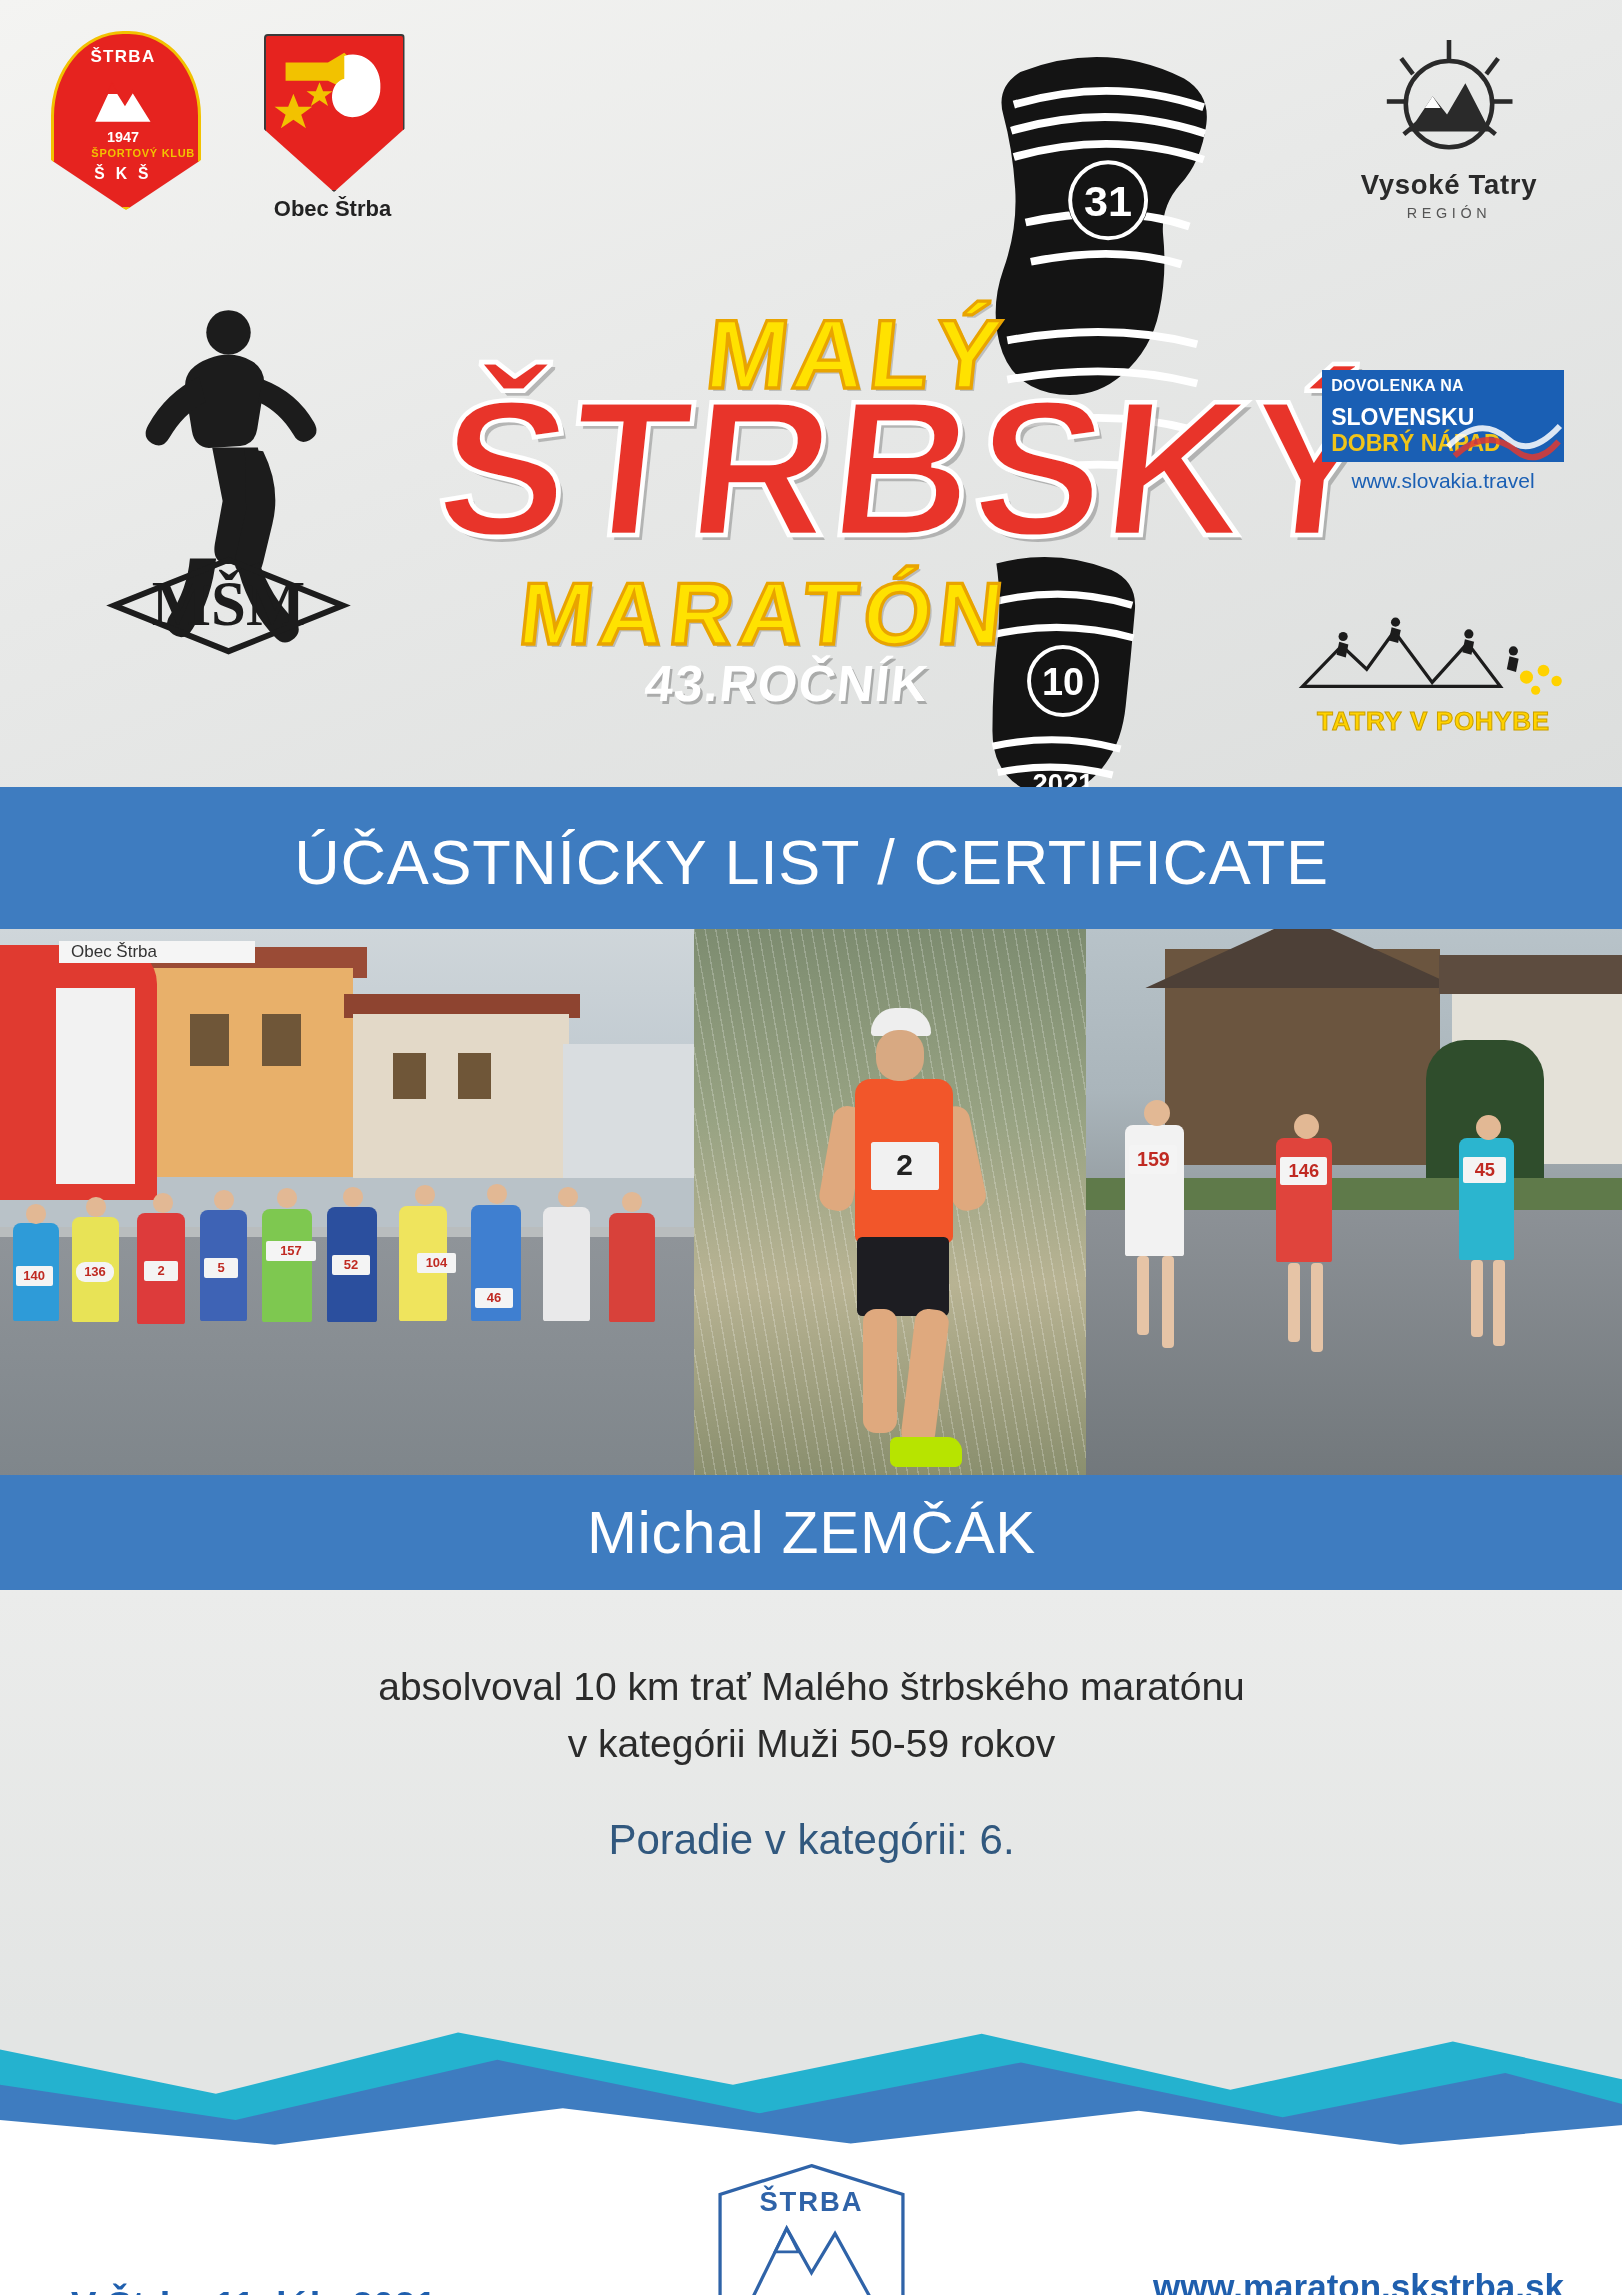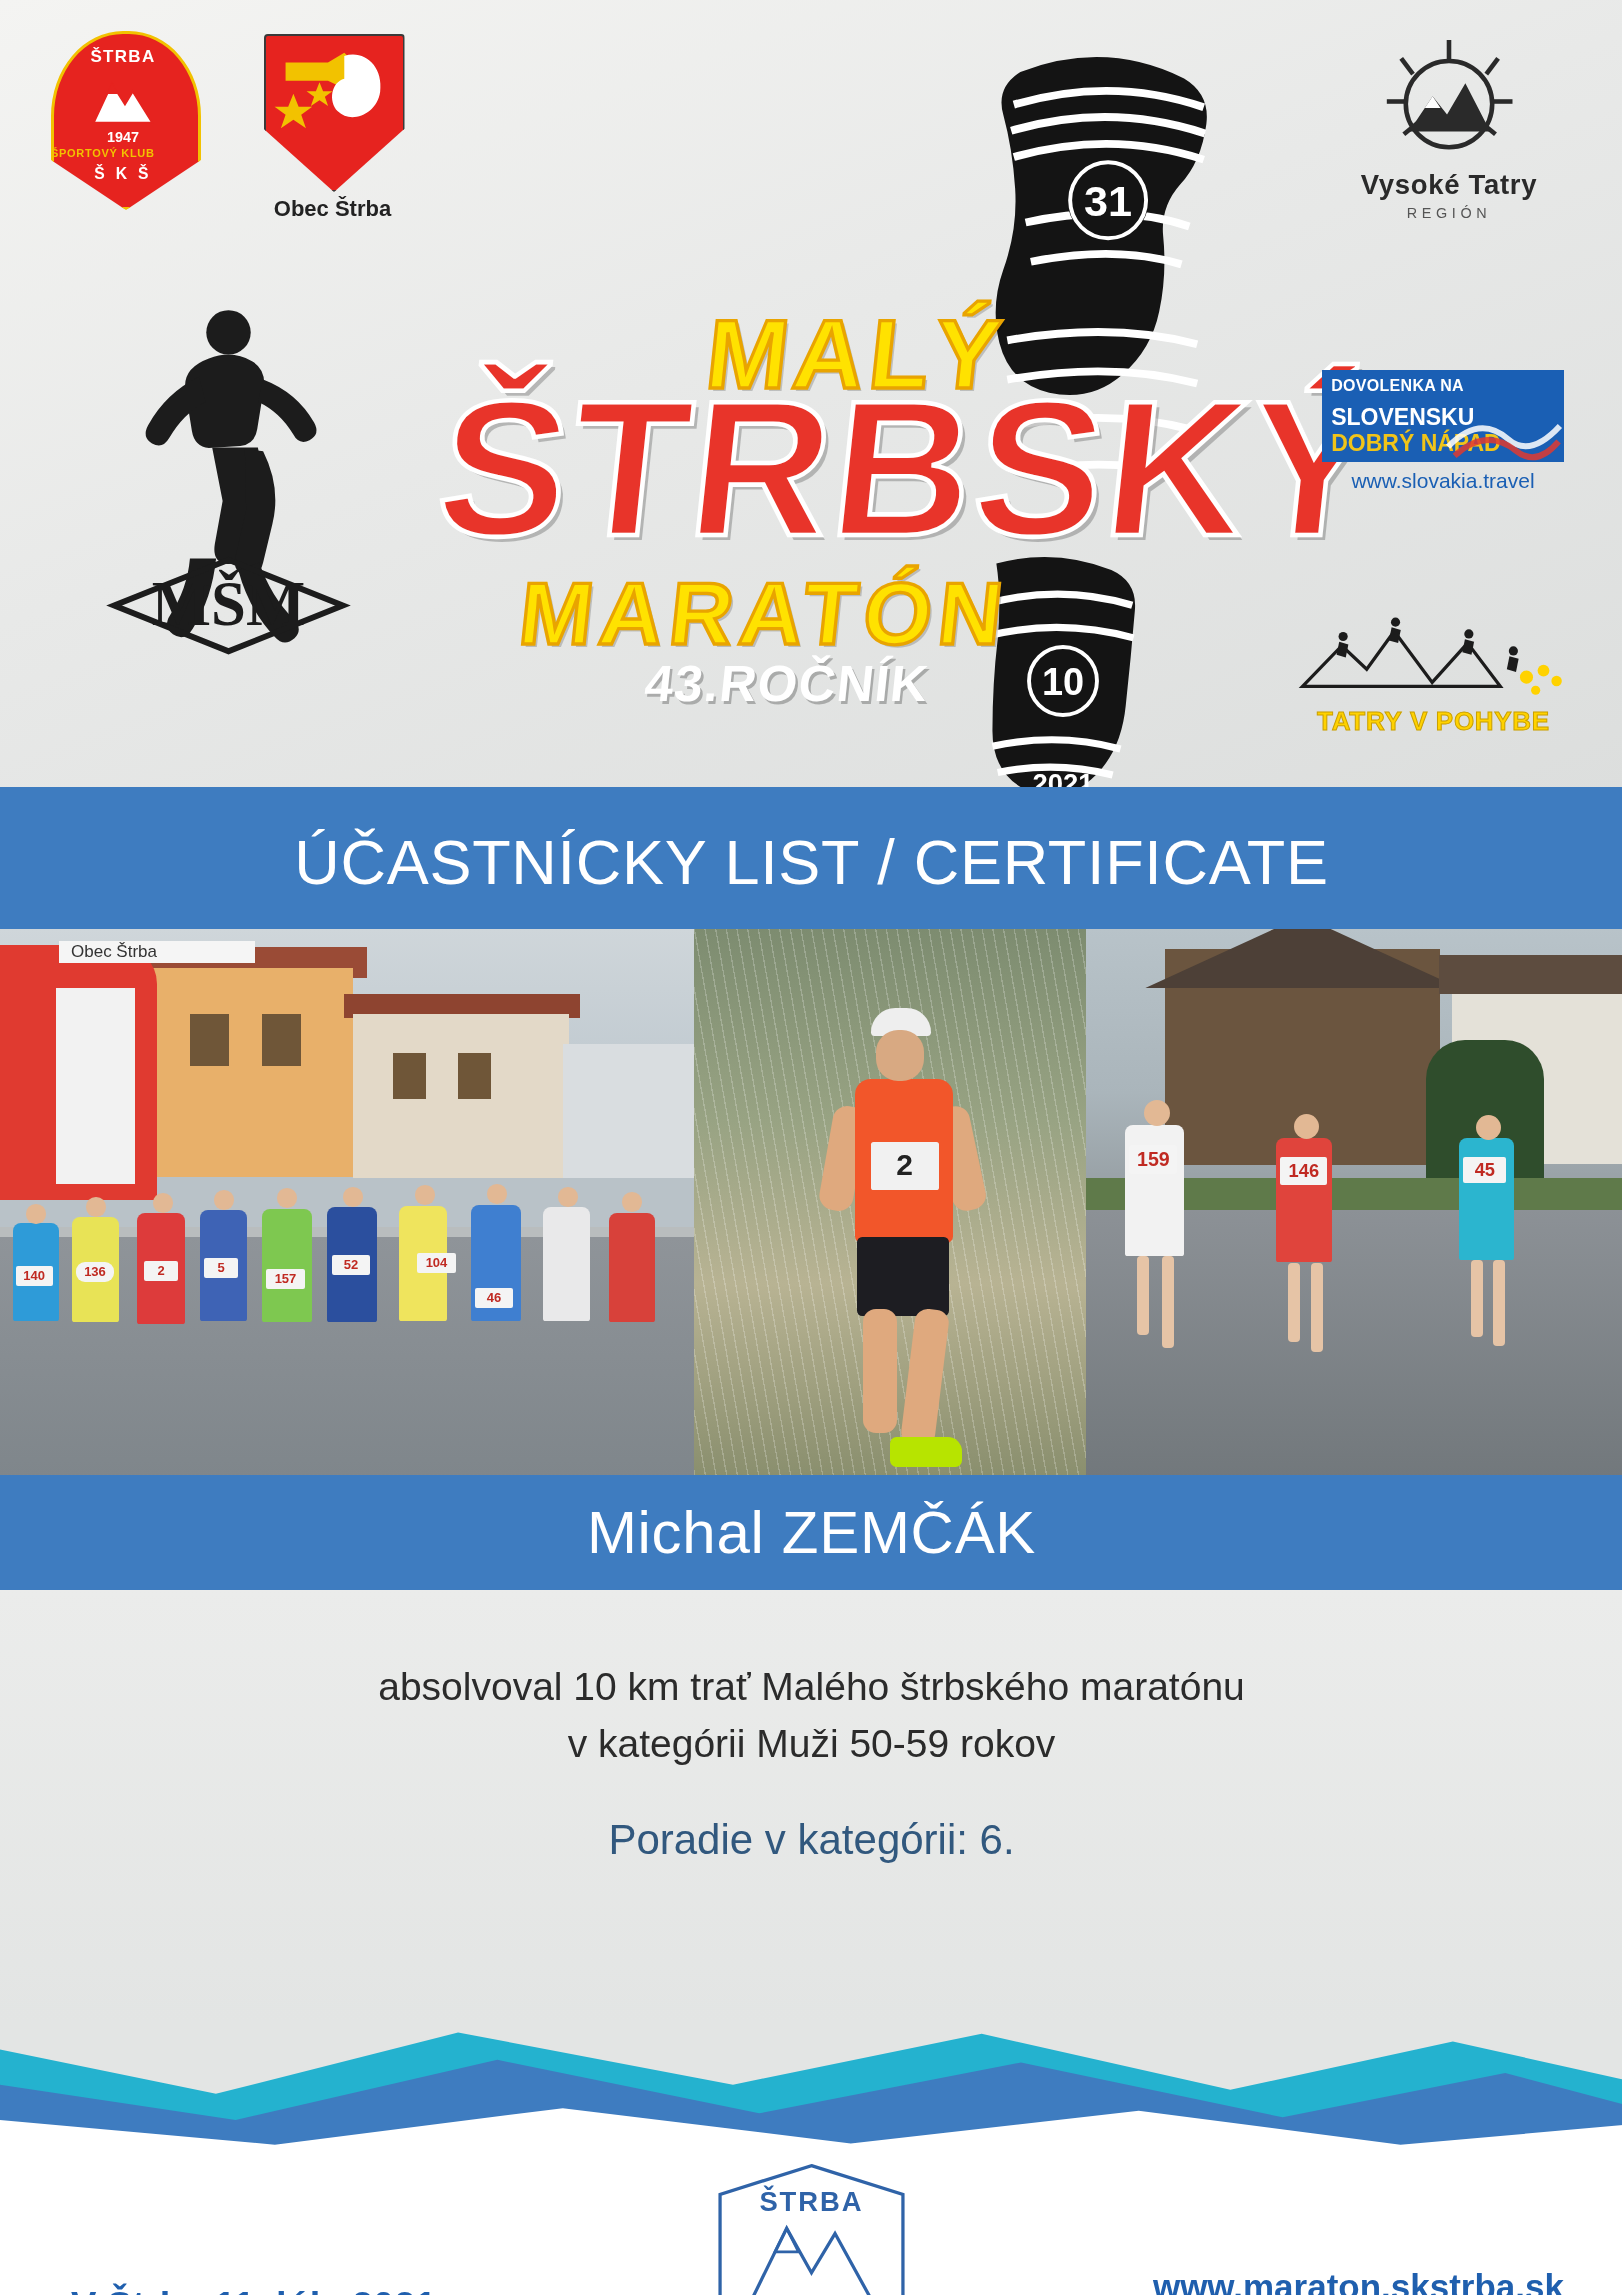--- a/index.html
+++ b/index.html
@@ -65,21 +65,21 @@
     position: absolute;
     left: 0; top: 98px; width: 144px;
     text-align: center;
     color: #ffffff;
     font-size: 14.4px;
     font-weight: bold;
   }
   .sks-club {
     position: absolute;
     left: 0; top: 116px; width: 144px;
-    text-align: left;
+    text-align: right;
     color: #f2c200;
     font-size: 11px;
     font-weight: bold;
     letter-spacing: 0.7px;
   }
   .sks-abbr {
     position: absolute;
     left: 0; top: 134px; width: 144px;
     text-align: center;
     color: #ffffff;
@@ -603,21 +603,21 @@
       <div class="runner" style="left:137px;top:88px;width:48px;height:111px;background:#dd3b3b;"></div>
       <div class="rhead" style="left:153px;top:68px;"></div>
       <div class="bib" style="left:144px;top:136px;width:34px;height:19.6px;line-height:19.6px;">2</div>
 
       <div class="runner" style="left:200px;top:85px;width:47px;height:111px;background:#3e63b5;"></div>
       <div class="rhead" style="left:214px;top:65px;"></div>
       <div class="bib" style="left:204px;top:133px;width:34px;height:19.6px;line-height:19.6px;">5</div>
 
       <div class="runner" style="left:262px;top:84px;width:50px;height:113px;background:#7ec850;"></div>
       <div class="rhead" style="left:277px;top:63px;"></div>
-      <div class="bib" style="left:266px;top:144px;width:39px;height:19.6px;line-height:19.6px;">157</div>
+      <div class="bib" style="left:266px;top:116px;width:50px;height:19.6px;line-height:19.6px;">157</div>
 
       <div class="runner" style="left:327px;top:82px;width:50px;height:115px;background:#2b4f9e;"></div>
       <div class="rhead" style="left:343px;top:62px;"></div>
       <div class="bib" style="left:332px;top:130px;width:38px;height:19.6px;line-height:19.6px;">52</div>
 
       <div class="runner" style="left:399px;top:81px;width:48px;height:115px;background:#efe45d;"></div>
       <div class="rhead" style="left:415px;top:60px;"></div>
       <div class="bib" style="left:417px;top:128px;width:39px;height:19.6px;line-height:19.6px;">104</div>
 
       <div class="runner" style="left:471px;top:80px;width:50px;height:116px;background:#3f7fd0;"></div>

